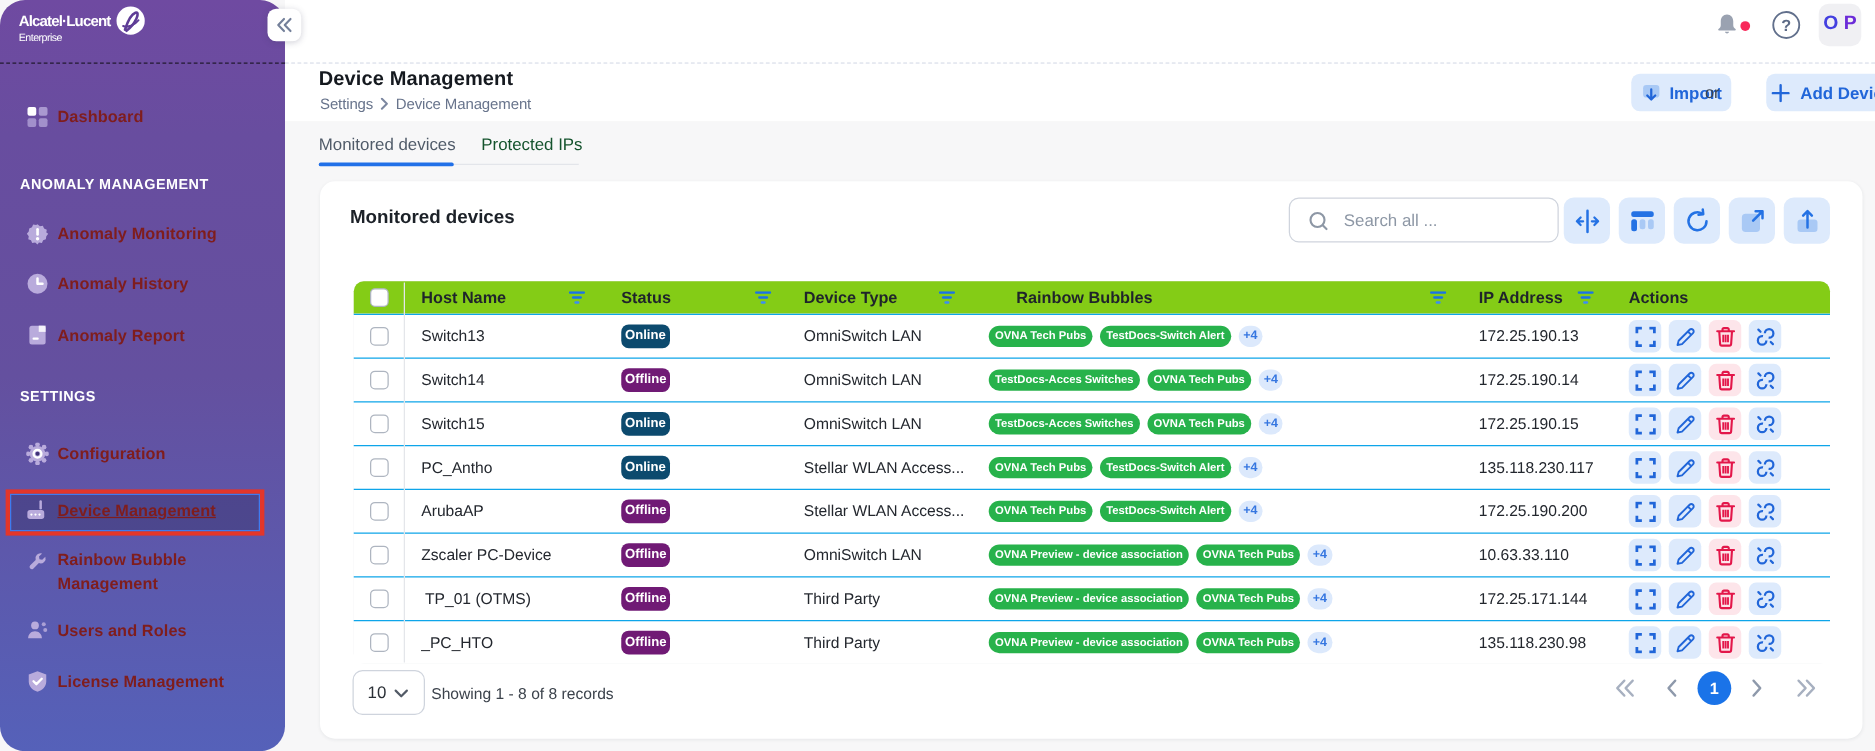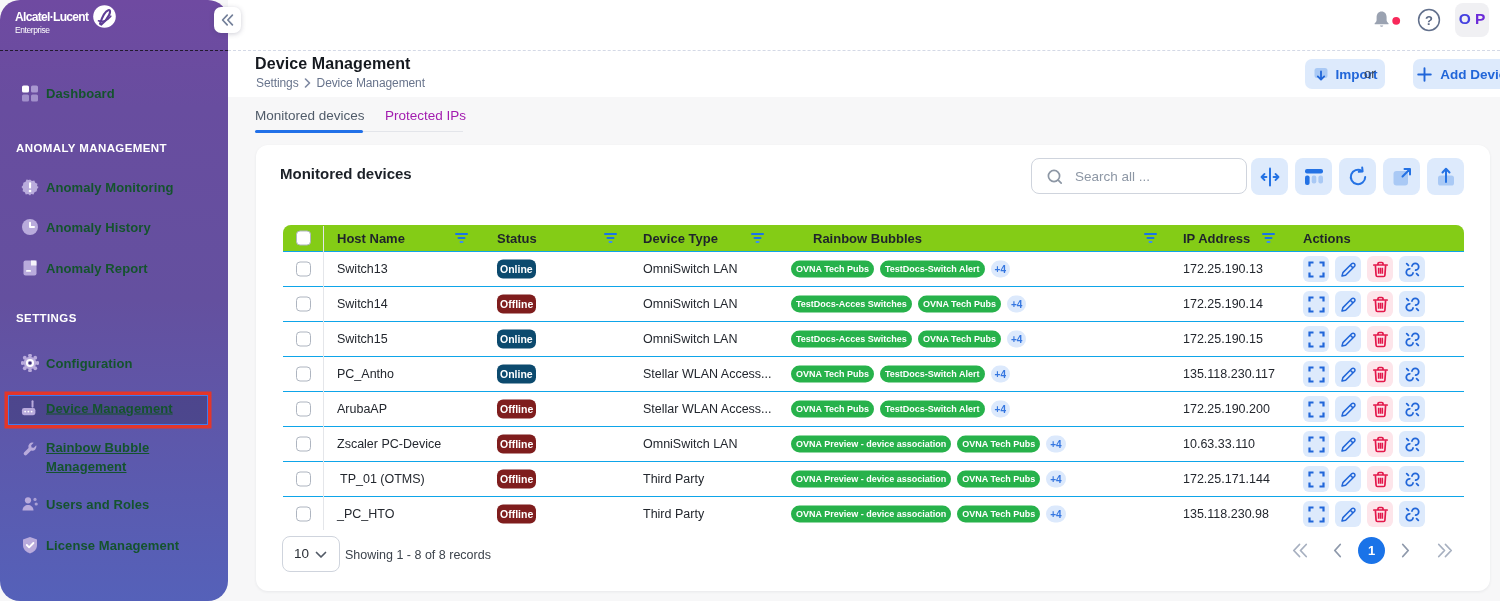--- a/index.html
+++ b/index.html
@@ -2,35 +2,35 @@
 <html><head>
 <meta charset="utf-8">
 <style>
 *{margin:0;padding:0;box-sizing:border-box;}
 html,body{width:1500px;height:601px;}
 body{font-family:"Liberation Sans",sans-serif;position:relative;overflow:hidden;background:#f7f7f8;}
 .abs{position:absolute;}
 
 #sidebar{left:0;top:0;width:228px;height:601px;background:linear-gradient(180deg,#6f4aa1 0%,#684d9f 18%,#64509f 50%,#5561b9 100%);border-radius:20px;}
 #sidebar .dash{left:0;top:50px;width:228px;border-top:1px dashed rgba(10,10,10,.75);}
-.mitem{left:0;width:228px;height:36px;color:#14532d;}
+.mitem{left:0;width:228px;height:36px;color:#7f1d1d;}
 .mitem .ic{position:absolute;left:21px;top:50%;transform:translateY(-50%);width:18px;height:18px;}
 .mitem .lb{position:absolute;left:46px;top:50%;transform:translateY(-50%);font-size:13px;font-weight:bold;letter-spacing:.1px;white-space:nowrap;}
 .msec{left:16px;color:#fff;font-size:11.5px;font-weight:bold;letter-spacing:.4px;white-space:nowrap;}
 #selbox{left:8px;top:395px;width:200px;height:30px;background:rgba(22,22,58,.25);border:1.5px solid #3e7bf0;box-shadow:0 0 0 3.5px #e3362a;}
 
 #topbar{left:228px;top:0;width:1272px;height:51px;background:#fff;border-bottom:1px dashed #d4d9e6;}
 #collapse{left:214px;top:7px;width:27px;height:26px;background:#fff;border-radius:7px;box-shadow:0 1px 5px rgba(60,60,90,.25);}
 #pagehead{left:228px;top:51px;width:1272px;height:46px;background:#fff;}
 #pagetitle{left:255px;top:55px;font-size:16px;font-weight:bold;color:#15191f;letter-spacing:.1px;}
 #crumbs{left:256px;top:76px;font-size:12px;letter-spacing:-.1px;color:#68748c;}
 
 #tabzone{left:228px;top:97px;width:1272px;height:504px;background:#f7f7f8;}
 #tab1{left:255px;top:108px;font-size:13.5px;color:#505b69;}
-#tab2{left:385px;top:108px;font-size:13.5px;color:#a21caf;}
+#tab2{left:385px;top:108px;font-size:13.5px;color:#14532d;}
 #tabline-g{left:255px;top:131px;width:208px;height:1px;background:#e3e5ea;}
 #tabline-b{left:255px;top:130px;width:108px;height:3px;background:#2170e8;border-radius:2px;}
 
 .blbtn{background:#ddeafc;border-radius:7px;color:#2166d9;font-size:13.5px;font-weight:bold;display:flex;align-items:center;justify-content:center;margin-left:28px;}
 #btn-import{left:1277px;top:59px;width:80px;height:30px;gap:7px;}
 #btn-add{left:1385px;top:59px;width:105px;height:30px;gap:8px;}
 #ortext{left:1364px;top:66px;font-size:13px;color:#3c4450;}
 
 #card{left:256px;top:145px;width:1234px;height:446px;background:#fff;border-radius:12px;box-shadow:0 1px 3px rgba(30,40,60,.07);}
 #cardtitle{left:280px;top:165px;font-size:15px;font-weight:bold;color:#1c2128;}
@@ -40,21 +40,21 @@
 
 #tbl{left:283px;top:225px;width:1181px;height:306px;border:1px solid #e4e6ea;border-radius:8px;background:#fff;}
 #thead{left:283px;top:225px;width:1181px;height:26px;background:#84cc16;border-radius:8px 8px 0 0;}
 .vline{left:323px;top:226px;width:1px;height:304px;background:#e4e6ea;}
 .trow{left:283px;width:1181px;height:35px;border-top:1px solid #0ea5e9;background:#fff;}
 .cell{position:absolute;top:50%;transform:translateY(-50%);font-size:12.5px;color:#23272e;white-space:nowrap;}
 .hcell{position:absolute;top:50%;transform:translateY(-50%);font-size:13px;font-weight:bold;color:#1f242b;white-space:nowrap;}
 .cbx{position:absolute;left:13px;top:50%;transform:translateY(-50%);width:15px;height:15px;border:1px solid #aeb5c0;border-radius:4px;background:#fff;}
 .badge{position:absolute;left:214px;top:50%;transform:translateY(-50%);height:19px;line-height:19px;padding:0 3px;border-radius:6px;color:#fff;font-size:10.5px;font-weight:bold;}
 .on{background:#0c4a6e;}
-.off{background:#7f1d1d;}
+.off{background:#701a75;}
 .bubbles{position:absolute;left:508px;top:50%;transform:translateY(-50%);display:flex;gap:6px;align-items:center;}
 .pill{height:17px;line-height:17px;padding:0 5px;border-radius:8.5px;background:#27b24b;color:#fff;font-size:9px;font-weight:bold;white-space:nowrap;}
 .plus{height:17px;line-height:17px;padding:0 4px;border-radius:8.5px;background:#dce9fc;color:#3576e0;font-size:10px;font-weight:bold;}
 .acts{position:absolute;left:1020px;top:50%;transform:translateY(-50%);display:flex;gap:6px;}
 .abtn{width:26px;height:26px;border-radius:6px;display:flex;align-items:center;justify-content:center;}
 .ablue{background:#ddeafc;}
 .ared{background:#fde5ea;}
 
 #pgsize{left:282px;top:536px;width:58px;height:36px;border:1px solid #cfd4dd;border-radius:8px;background:#fff;}
 #pgsize span{position:absolute;left:11px;top:9px;font-size:13.5px;color:#2a2f36;}
@@ -134,21 +134,21 @@
         <circle cx="8.2" cy="14" r="1" fill="#fff"></circle>
         <circle cx="11.8" cy="14" r="1" fill="#fff"></circle>
         <path d="M12.8 8.5 V2.5" stroke="#b9abdc" stroke-width="2.2" stroke-linecap="round"></path>
       </svg></span>
     <span class="lb" style="text-decoration:underline;">Device Management</span>
   </div>
 <div class="mitem abs" style="top:433px;height:48px;">
     <span class="ic" style="top:8px;transform:none;"><svg viewBox="0 0 18 18">
         <path d="M15.5 3.2 a4.4 4.4 0 0 1 -5.6 5.6 L5 13.7 a2 2 0 0 1 -2.8 -2.8 L7.1 6 a4.4 4.4 0 0 1 5.6 -5.6 L10 3.1 l0.4 2.4 2.4 0.4 z" fill="#b9abdc" transform="translate(1,1.4) scale(0.92)"></path>
       </svg></span>
-    <span class="lb" style="line-height:19px;text-decoration:underline;">Rainbow Bubble<br>Management</span>
+    <span class="lb" style="line-height:19px;">Rainbow Bubble<br>Management</span>
   </div>
 <div class="mitem abs" style="top:486px;">
     <span class="ic"><svg viewBox="0 0 18 18">
         <circle cx="7" cy="5.3" r="3.1" fill="#b9abdc"></circle>
         <path d="M1.5 15.5 c0-3.4 2.5-5.6 5.5-5.6 s5.5 2.2 5.5 5.6 z" fill="#b9abdc"></path>
         <circle cx="14" cy="4.4" r="1.6" fill="#b9abdc" opacity=".85"></circle>
         <circle cx="15.2" cy="9" r="1.6" fill="#b9abdc" opacity=".85"></circle>
       </svg></span>
     <span class="lb">Users and Roles</span>
   </div>

